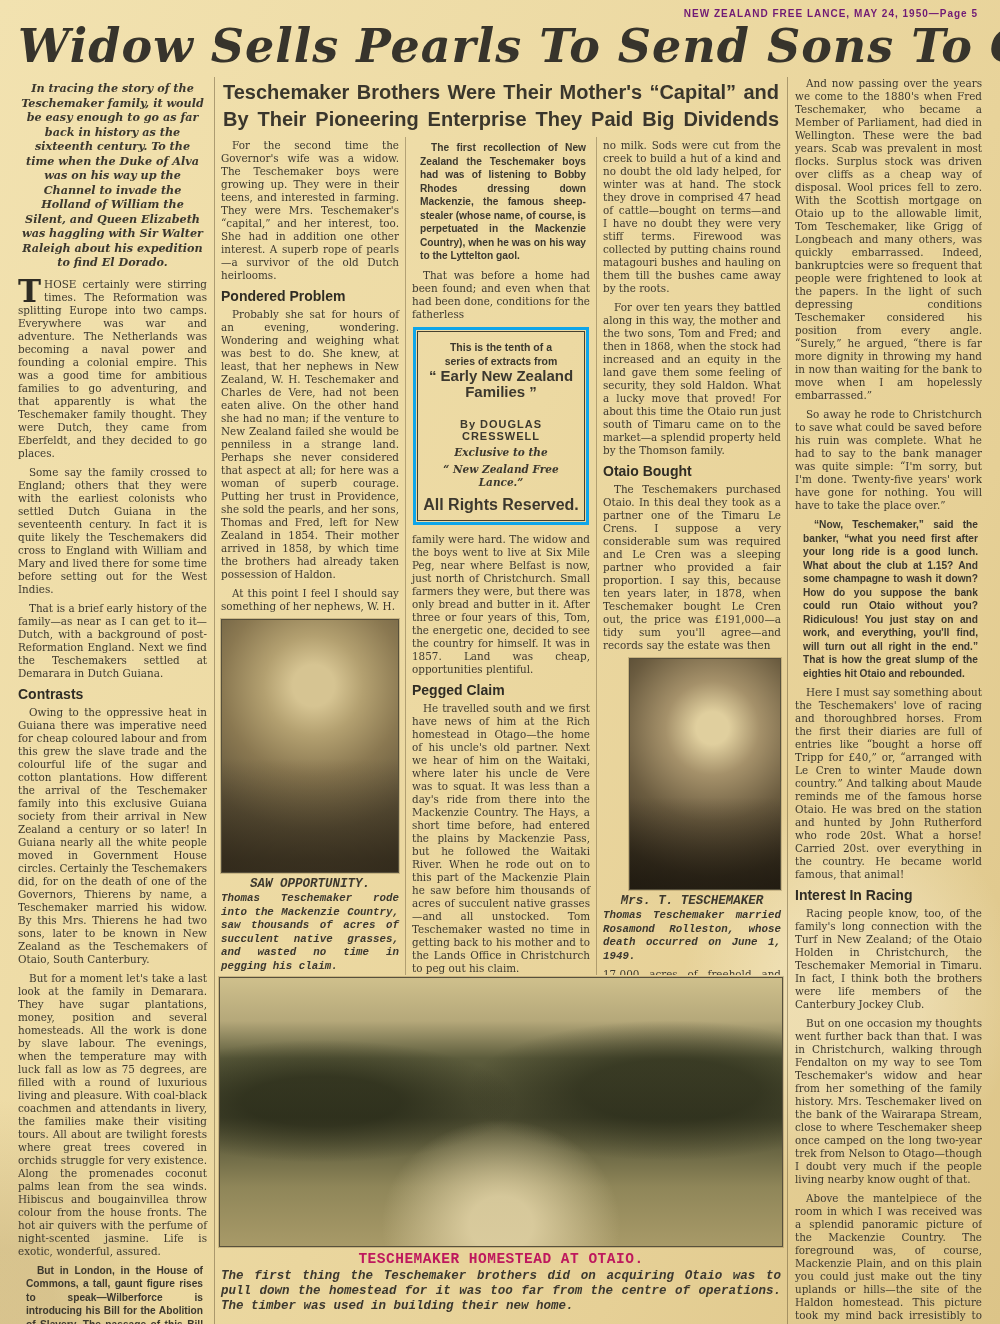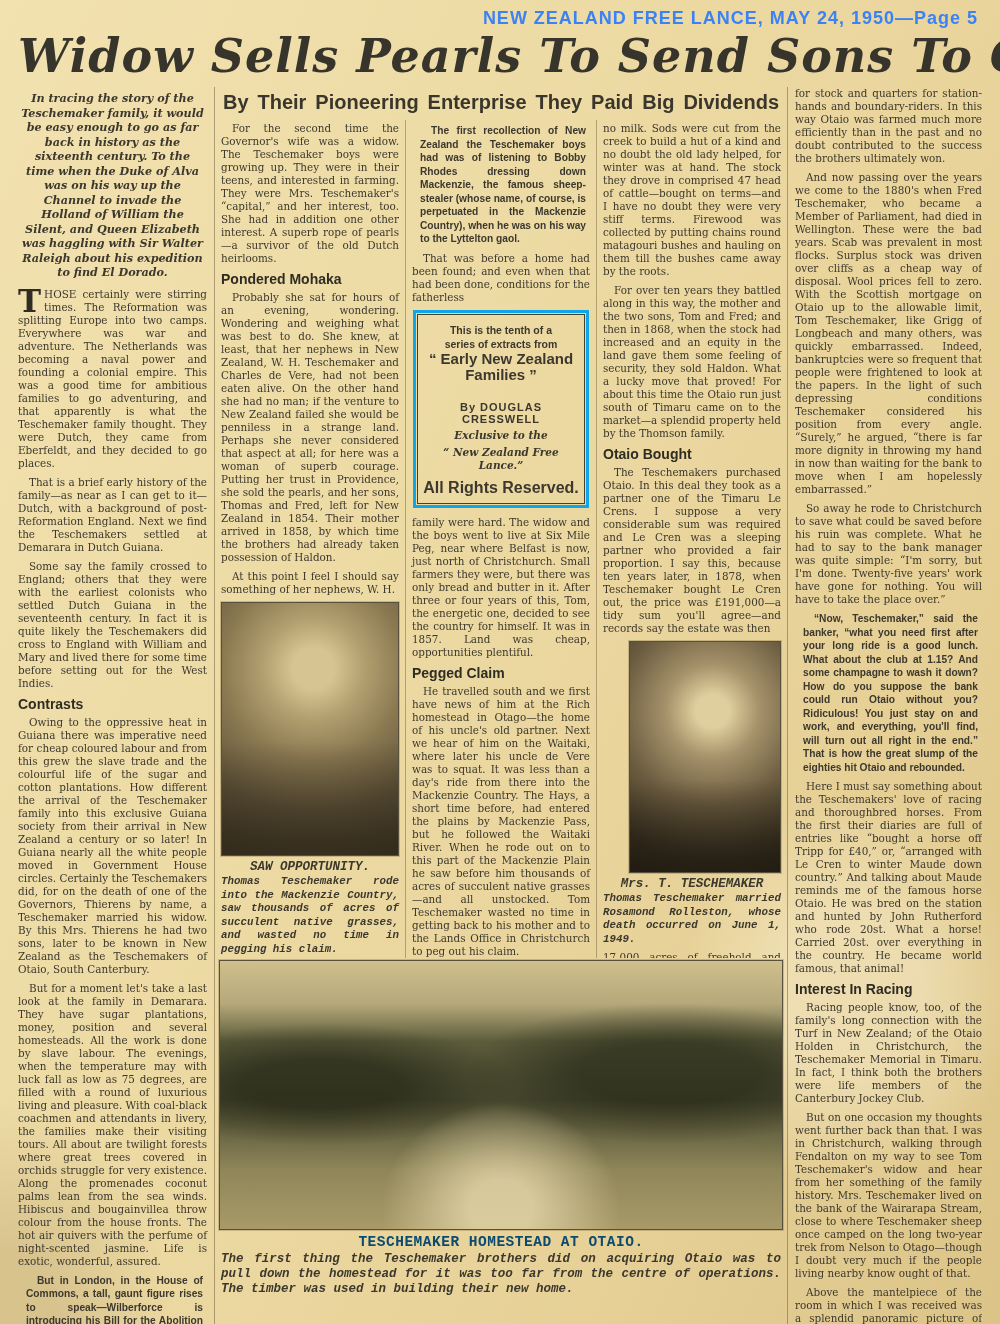--- a/index.html
+++ b/index.html
@@ -8,21 +8,21 @@
     background:
       radial-gradient(ellipse at 85% 75%, rgba(255,250,230,.35) 0 6%, rgba(255,250,230,0) 14%),
       radial-gradient(ellipse at 0% 100%, rgba(120,90,40,.18) 0 4%, rgba(120,90,40,0) 12%),
       linear-gradient(115deg,#f2e2b0 0%, #ecd9a2 45%, #e6d096 75%, #dcc488 100%);
     font-family:"DejaVu Serif", serif;
     color:#3c382e;
   }
   .page{position:relative;width:964px;height:1308px;padding:8px 18px;}
   .header-line{
     text-align:right;font-family:"Liberation Sans",sans-serif;font-weight:bold;
-    font-size:18px;letter-spacing:1px;color:#3b82f6;padding-right:4px;
+    font-size:10px;letter-spacing:1px;color:#701a75;padding-right:4px;
   }
   .headline{
     font-style:italic;font-weight:bold;font-size:46px;line-height:50px;
     color:#37342c;margin:2px 0 6px 0;white-space:nowrap;
     text-align:justify;text-align-last:justify;letter-spacing:1px;
   }
   .content{display:flex;align-items:stretch;}
   .col{overflow:hidden;}
   .col-left{width:190px;padding-right:7px;border-right:1px solid rgba(90,75,45,.45);}
   .center{width:572px;display:flex;flex-direction:column;}
@@ -84,59 +84,60 @@
   }
   .homestead-photo{
     height:268px;margin:2px 4px 4px 4px;
     background:
       radial-gradient(ellipse at 50% 92%, rgba(230,215,170,.8) 0 8%, rgba(230,215,170,0) 30%),
       radial-gradient(ellipse at 18% 46%, rgba(25,28,14,.55) 0 12%, rgba(25,28,14,0) 30%),
       radial-gradient(ellipse at 80% 42%, rgba(25,28,14,.5) 0 14%, rgba(25,28,14,0) 32%),
       linear-gradient(to bottom, #cfc08c 0%, #b5a87a 16%, #5c5c3c 30%, #4a4a30 52%, #6e6a46 66%, #8f8659 78%, #a89a68 100%);
   }
   .homestead-cap-title{
-    font-weight:bold;font-size:14.5px;letter-spacing:.5px;text-align:center;margin:3px 0 2px 0;color:#0c4a6e;
+    font-weight:bold;font-size:14.5px;letter-spacing:.5px;text-align:center;margin:3px 0 2px 0;color:#be185d;
   }
   .homestead-cap{
     font-style:italic;font-weight:bold;font-size:12.5px;line-height:15px;text-align:justify;margin:0 6px;text-indent:0;
   }
 </style>
 </head>
 <body>
 
 <div class="page">
 
   <div class="header-line">NEW ZEALAND FREE LANCE, MAY 24, 1950—Page 5</div>
 
   <h1 class="headline">Widow Sells Pearls To Send Sons To Colony</h1>
 
   <div class="content">
 
     <div class="col col-left">
       <p class="intro nodent">In tracing the story of the Teschemaker family, it would be easy enough to go as far back in history as the sixteenth century. To the time when the Duke of Alva was on his way up the Channel to invade the Holland of William the Silent, and Queen Elizabeth was haggling with Sir Walter Raleigh about his expedition to find El Dorado.</p>
       <p class="nodent"><span class="dropcap">T</span><span>HOSE certainly were stirring times. The Reformation was splitting Europe into two camps. Everywhere was war and adventure. The Netherlands was becoming a naval power and founding a colonial empire. This was a good time for ambitious families to go adventuring, and that apparently is what the Teschemaker family thought. They were Dutch, they came from Eberfeldt, and they decided to go places.</span></p>
+      <p>Some say the family crossed to England; others that they were with the earliest colonists who settled Dutch Guiana in the seventeenth century. In fact it is quite likely the Teschemakers did cross to England with William and Mary and lived there for some time before setting out for the West Indies.</p>
       <p>That is a brief early history of the family—as near as I can get to it—Dutch, with a background of post-Reformation England. Next we find the Teschemakers settled at Demarara in Dutch Guiana.</p>
-      <p>Some say the family crossed to England; others that they were with the earliest colonists who settled Dutch Guiana in the seventeenth century. In fact it is quite likely the Teschemakers did cross to England with William and Mary and lived there for some time before setting out for the West Indies.</p>
       <h3>Contrasts</h3>
       <p>Owing to the oppressive heat in Guiana there was imperative need for cheap coloured labour and from this grew the slave trade and the colourful life of the sugar and cotton plantations. How different the arrival of the Teschemaker family into this exclusive Guiana society from their arrival in New Zealand a century or so later! In Guiana nearly all the white people moved in Government House circles. Certainly the Teschemakers did, for on the death of one of the Governors, Thierens by name, a Teschemaker married his widow. By this Mrs. Thierens he had two sons, later to be known in New Zealand as the Teschemakers of Otaio, South Canterbury.</p>
       <p>But for a moment let's take a last look at the family in Demarara. They have sugar plantations, money, position and several homesteads. All the work is done by slave labour. The evenings, when the temperature may with luck fall as low as 75 degrees, are filled with a round of luxurious living and pleasure. With coal-black coachmen and attendants in livery, the families make their visiting tours. All about are twilight forests where great trees covered in orchids struggle for very existence. Along the promenades coconut palms lean from the sea winds. Hibiscus and bougainvillea throw colour from the house fronts. The hot air quivers with the perfume of night-scented jasmine. Life is exotic, wonderful, assured.</p>
       <p class="emph">But in London, in the House of Commons, a tall, gaunt figure rises to speak—Wilberforce is introducing his Bill for the Abolition of Slavery. The passage of this Bill brought ruin to thousands of sugar- and cotton-planters. It would have brought ruin to the Teschemakers, too, had it not been for the Thierens heirlooms.</p>
 
     </div>
 
     <div class="center">
       <div class="subhead">
+        <div>Teschemaker Brothers Were Their Mother's “Capital” and</div>
         <div>By Their Pioneering Enterprise They Paid Big Dividends</div>
       </div>
 
       <div class="cols">
 
         <div class="icol">
           <p>For the second time the Governor's wife was a widow. The Teschemaker boys were growing up. They were in their teens, and interested in farming. They were Mrs. Teschemaker's “capital,” and her interest, too. She had in addition one other interest. A superb rope of pearls—a survivor of the old Dutch heirlooms.</p>
-          <h3>Pondered Mohaka</h3>
+          <h3>Pondered Problem</h3>
           <p>Probably she sat for hours of an evening, wondering. Wondering and weighing what was best to do. She knew, at least, that her nephews in New Zealand, W. H. Teschemaker and Charles de Vere, had not been eaten alive. On the other hand she had no man; if the venture to New Zealand failed she would be penniless in a strange land. Perhaps she never considered that aspect at all; for here was a woman of superb courage. Putting her trust in Providence, she sold the pearls, and her sons, Thomas and Fred, left for New Zealand in 1854. Their mother arrived in 1858, by which time the brothers had already taken possession of Haldon.</p>
           <p>At this point I feel I should say something of her nephews, W. H.</p>
           <figure>
             <div class="photo portrait1"></div>
             <figcaption>
               <div class="cap-title">SAW OPPORTUNITY.</div>
               <div class="cap-text">Thomas Teschemaker rode into the Mackenzie Country, saw thousands of acres of succulent native grasses, and wasted no time in pegging his claim.</div>
             </figcaption>
           </figure>
 
@@ -181,21 +182,20 @@
       <figure>
         <div class="photo homestead-photo"></div>
         <figcaption>
           <div class="homestead-cap-title">TESCHEMAKER HOMESTEAD AT OTAIO.</div>
           <div class="homestead-cap">The first thing the Teschemaker brothers did on acquiring Otaio was to pull down the homestead for it was too far from the centre of operations. The timber was used in building their new home.</div>
         </figcaption>
       </figure>
     </div>
 
     <div class="col col-right">
-      <p class="nodent">for stock and quarters for station-hands and boundary-riders. In this way Otaio was farmed much more efficiently than in the past and no doubt contributed to the success the brothers ultimately won.</p>
       <p>And now passing over the years we come to the 1880's when Fred Teschemaker, who became a Member of Parliament, had died in Wellington. These were the bad years. Scab was prevalent in most flocks. Surplus stock was driven over cliffs as a cheap way of disposal. Wool prices fell to zero. With the Scottish mortgage on Otaio up to the allowable limit, Tom Teschemaker, like Grigg of Longbeach and many others, was quickly embarrassed. Indeed, bankruptcies were so frequent that people were frightened to look at the papers. In the light of such depressing conditions Teschemaker considered his position from every angle. “Surely,” he argued, “there is far more dignity in throwing my hand in now than waiting for the bank to move when I am hopelessly embarrassed.”</p>
       <p>So away he rode to Christchurch to save what could be saved before his ruin was complete. What he had to say to the bank manager was quite simple: “I'm sorry, but I'm done. Twenty-five years' work have gone for nothing. You will have to take the place over.”</p>
       <p class="emph">“Now, Teschemaker,” said the banker, “what you need first after your long ride is a good lunch. What about the club at 1.15? And some champagne to wash it down? How do you suppose the bank could run Otaio without you? Ridiculous! You just stay on and work, and everything, you'll find, will turn out all right in the end.” That is how the great slump of the eighties hit Otaio and rebounded.</p>
       <p>Here I must say something about the Teschemakers' love of racing and thoroughbred horses. From the first their diaries are full of entries like “bought a horse off Tripp for £40,” or, “arranged with Le Cren to winter Maude down country.” And talking about Maude reminds me of the famous horse Otaio. He was bred on the station and hunted by John Rutherford who rode 20st. What a horse! Carried 20st. over everything in the country. He became world famous, that animal!</p>
       <h3>Interest In Racing</h3>
       <p>Racing people know, too, of the family's long connection with the Turf in New Zealand; of the Otaio Holden in Christchurch, the Teschemaker Memorial in Timaru. In fact, I think both the brothers were life members of the Canterbury Jockey Club.</p>
       <p>But on one occasion my thoughts went further back than that. I was in Christchurch, walking through Fendalton on my way to see Tom Teschemaker's widow and hear from her something of the family history. Mrs. Teschemaker lived on the bank of the Wairarapa Stream, close to where Teschemaker sheep once camped on the long two-year trek from Nelson to Otago—though I doubt very much if the people living nearby know ought of that.</p>
       <p>Above the mantelpiece of the room in which I was received was a splendid panoramic picture of the Mackenzie Country. The foreground was, of course, Mackenzie Plain, and on this plain you could just make out the tiny uplands or hills—the site of the Haldon homestead. This picture took my mind back irresistibly to the story of Guiana, the heirlooms and the Governor's wife. And to when she bumped across the plains in a bullock-dray. One of our historic figures. Like Grandma Phipps who cracked a 16ft. stock-whip and drove cattle over the main divide; like Old Lady Holden of Tikokino who used the snouts of her pigs to plough her crop land and defied Maori rebellions; like Minnie Mossman on the Mohaka—well known in Poverty Bay.</p>
 
     </div>

